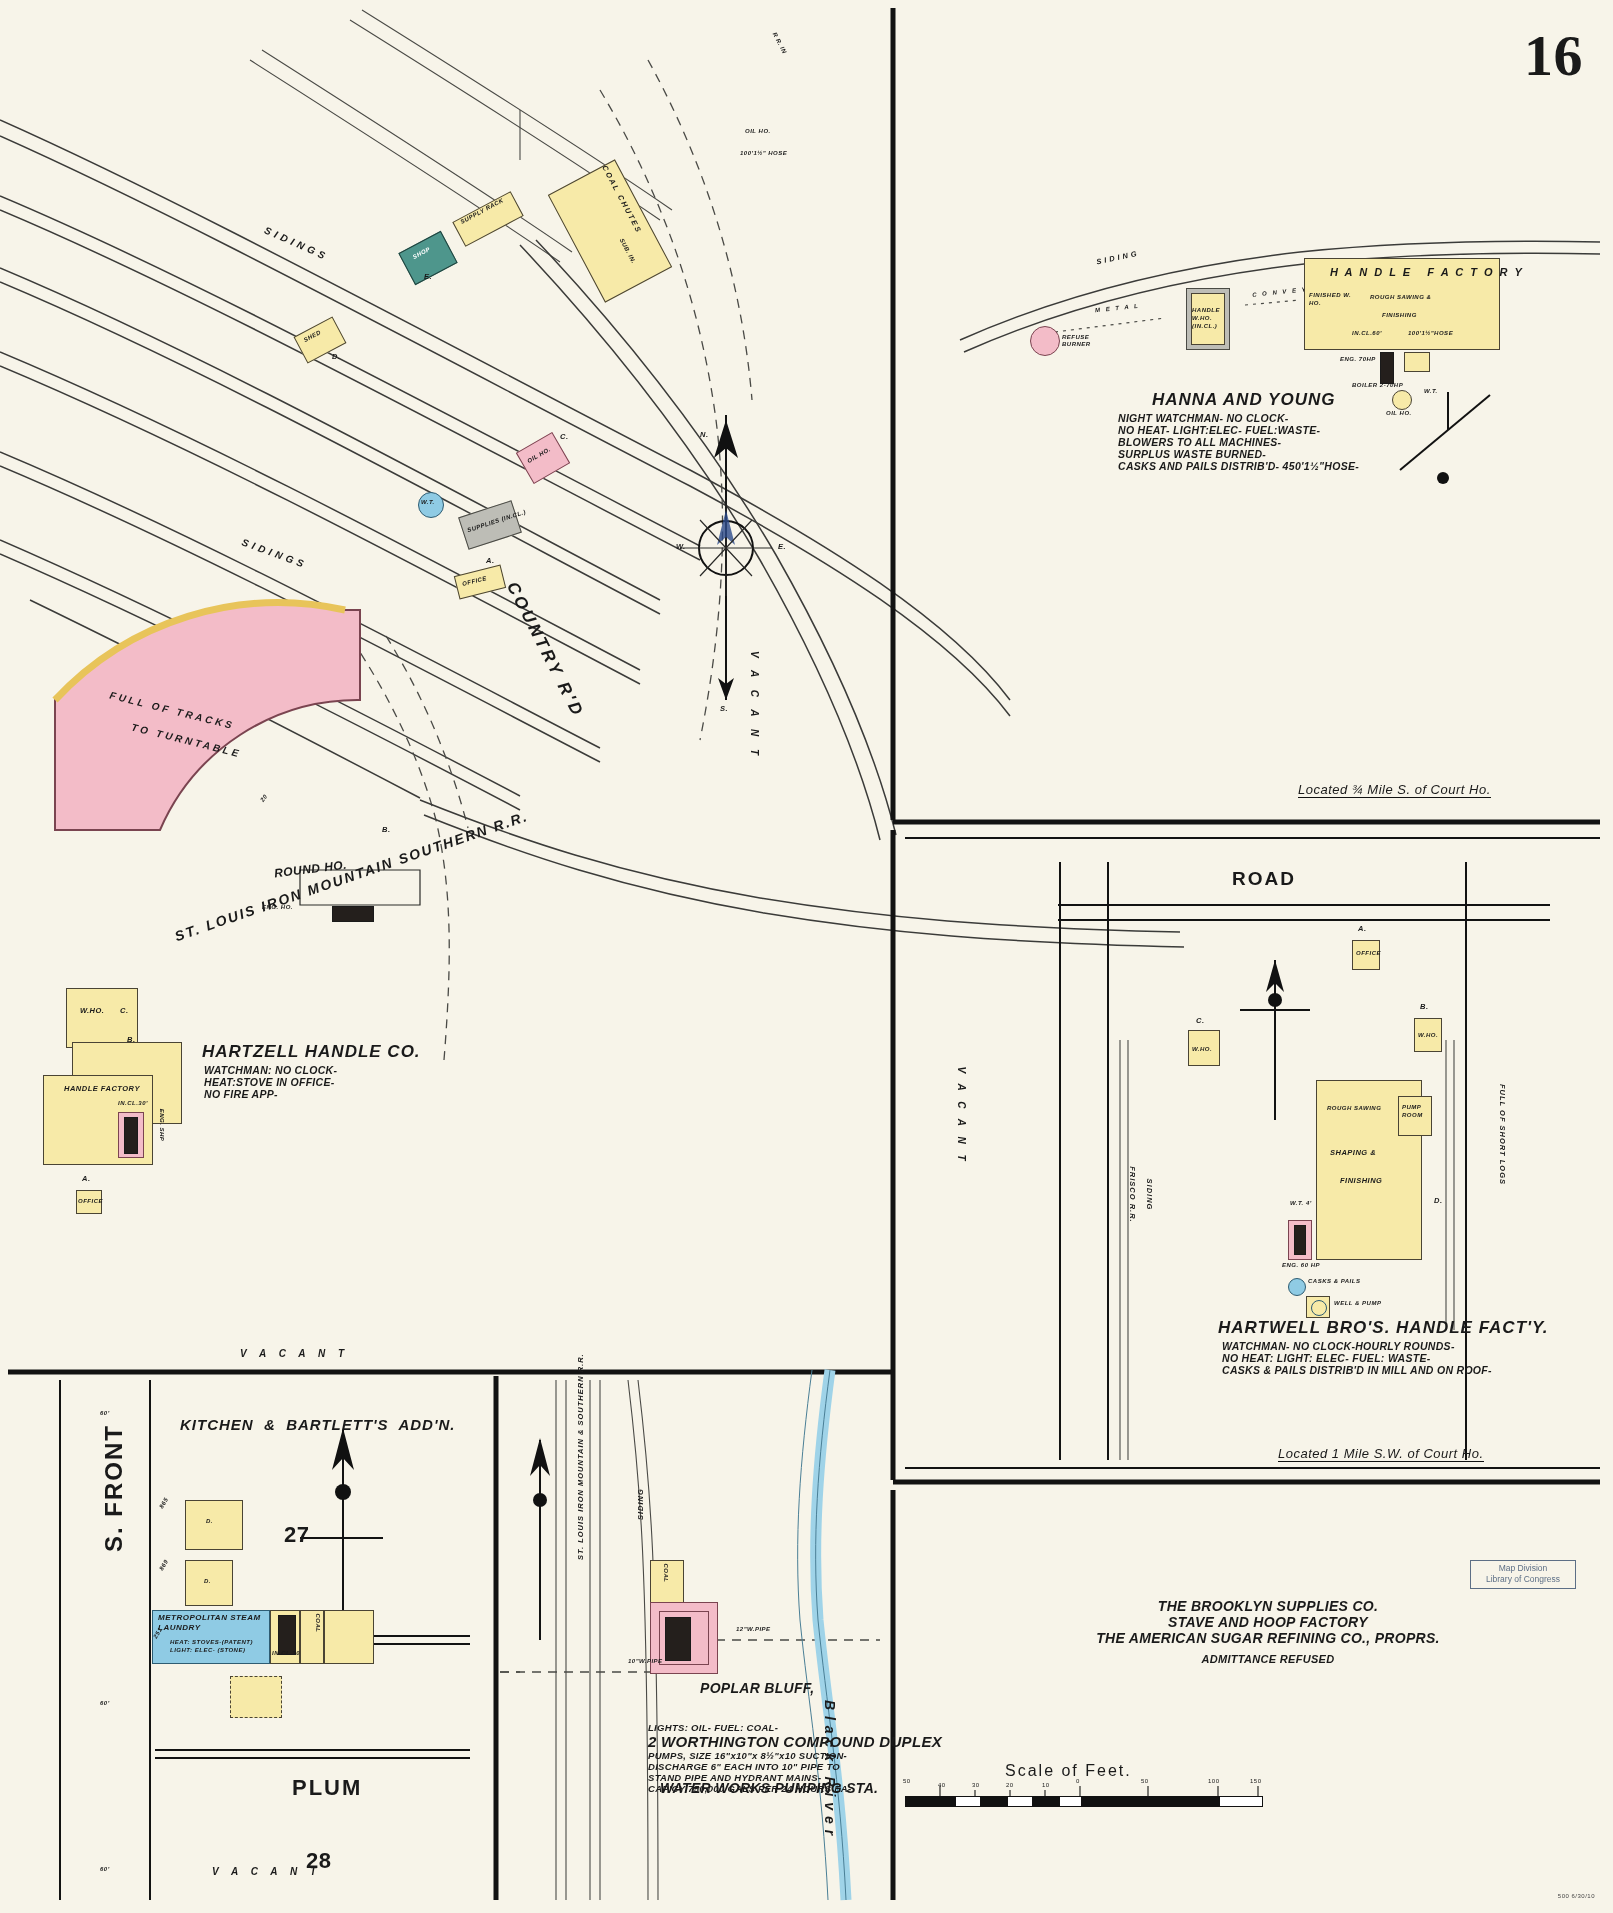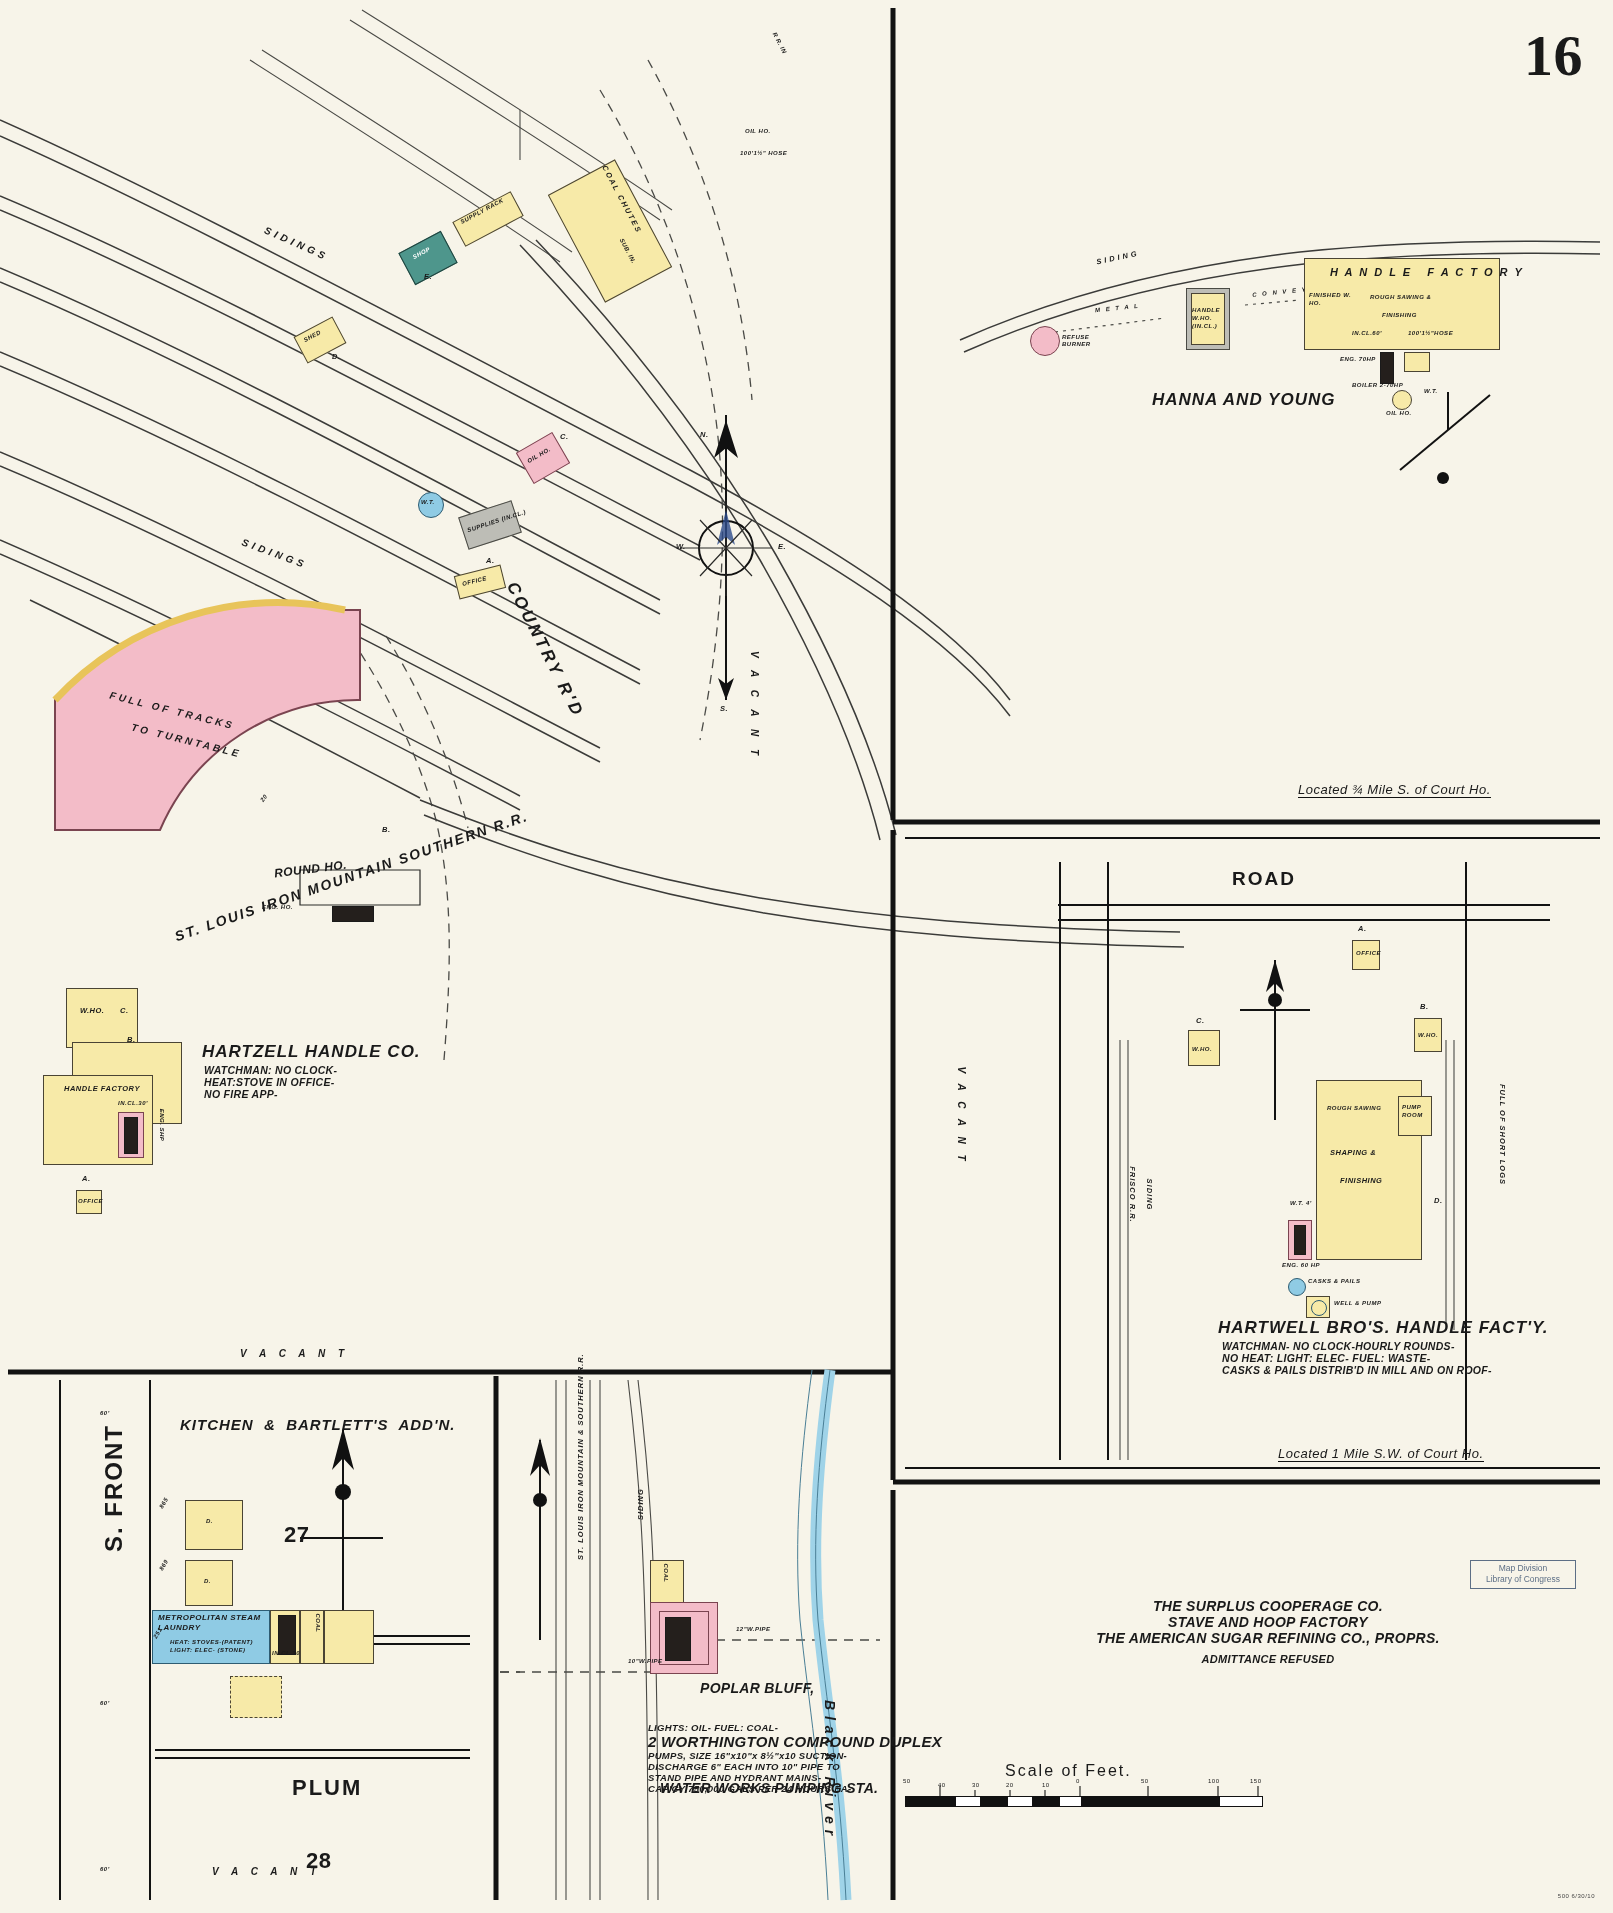--- a/index.html
+++ b/index.html
@@ -266,20 +266,27 @@
   <div class="bldg dark" style="left:1380px;top:352px;width:14px;height:32px;"></div>
   <div class="txt xtiny hand" style="left:1340px;top:356px;">ENG. 70HP</div>
   <div class="txt xtiny hand" style="left:1352px;top:382px;">BOILER 2-70HP</div>
   <div class="bldg yellow" style="left:1404px;top:352px;width:26px;height:20px;"></div>
   <div class="abs" style="left:1392px;top:390px;width:18px;height:18px;border-radius:50%;
        background:#f7eaa8;border:1.3px solid #4a4434;"></div>
   <div class="txt xtiny hand" style="left:1386px;top:410px;">OIL HO.</div>
   <div class="txt xtiny hand" style="left:1424px;top:388px;">W.T.</div>
 
   <div class="txt cap-title" style="left:1152px;top:390px;">HANNA AND YOUNG</div>
+  <div class="abs" style="left:1118px;top:412px;">
+    <div class="txt cap-line" style="position:relative;left:0;top:0;">NIGHT WATCHMAN- NO CLOCK-</div>
+    <div class="txt cap-line" style="position:relative;left:0;top:0;">NO HEAT- LIGHT:ELEC- FUEL:WASTE-</div>
+    <div class="txt cap-line" style="position:relative;left:0;top:0;">BLOWERS TO ALL MACHINES-</div>
+    <div class="txt cap-line" style="position:relative;left:0;top:0;">SURPLUS WASTE BURNED-</div>
+    <div class="txt cap-line" style="position:relative;left:0;top:0;">CASKS AND PAILS DISTRIB'D- 450'1½"HOSE-</div>
+  </div>
 
   <div class="txt und" style="left:1298px;top:782px;font-size:13px;font-style:italic;">Located ¾ Mile S. of Court Ho.</div>
 
   <div class="bldg yellow" style="left:66px;top:988px;width:72px;height:60px;"></div>
   <div class="txt tiny hand" style="left:80px;top:1006px;">W.HO.</div>
   <div class="txt tiny hand" style="left:120px;top:1006px;">C.</div>
 
   <div class="bldg yellow" style="left:72px;top:1042px;width:110px;height:82px;"></div>
   <div class="bldg yellow" style="left:43px;top:1075px;width:110px;height:90px;"></div>
   <div class="txt tiny hand" style="left:64px;top:1084px;">HANDLE FACTORY</div>
@@ -344,21 +351,21 @@
   <div class="txt cap-title" style="left:1218px;top:1318px;">HARTWELL BRO'S. HANDLE FACT'Y.</div>
   <div class="abs" style="left:1222px;top:1340px;">
     <div class="txt cap-line" style="position:relative;">WATCHMAN- NO CLOCK-HOURLY ROUNDS-</div>
     <div class="txt cap-line" style="position:relative;">NO HEAT: LIGHT: ELEC- FUEL: WASTE-</div>
     <div class="txt cap-line" style="position:relative;">CASKS &amp; PAILS DISTRIB'D IN MILL AND ON ROOF-</div>
   </div>
 
   <div class="txt und" style="left:1278px;top:1446px;font-size:13px;font-style:italic;">Located 1 Mile S.W. of Court Ho.</div>
 
   <div class="abs" style="left:1058px;top:1598px;text-align:center;width:420px;">
-    <div class="txt cap-line" style="position:relative;font-size:14px;">THE SURPLUS COOPERAGE CO.</div>
+    <div class="txt cap-line" style="position:relative;font-size:14px;">THE BROOKLYN SUPPLIES CO.</div>
     <div class="txt cap-line" style="position:relative;font-size:14px;">STAVE AND HOOP FACTORY</div>
     <div class="txt cap-line" style="position:relative;font-size:14px;">THE AMERICAN SUGAR REFINING CO., PROPRS.</div>
     <div class="txt cap-line" style="position:relative;font-size:11px;margin-top:7px;">ADMITTANCE REFUSED</div>
   </div>
 
   <div class="txt" style="left:1005px;top:1762px;font-size:16px;letter-spacing:2px;">Scale of Feet.</div>
   <div class="txt xtiny" style="left:903px;top:1778px;">50</div>
   <div class="txt xtiny" style="left:938px;top:1782px;">40</div>
   <div class="txt xtiny" style="left:972px;top:1782px;">30</div>
   <div class="txt xtiny" style="left:1006px;top:1782px;">20</div>

